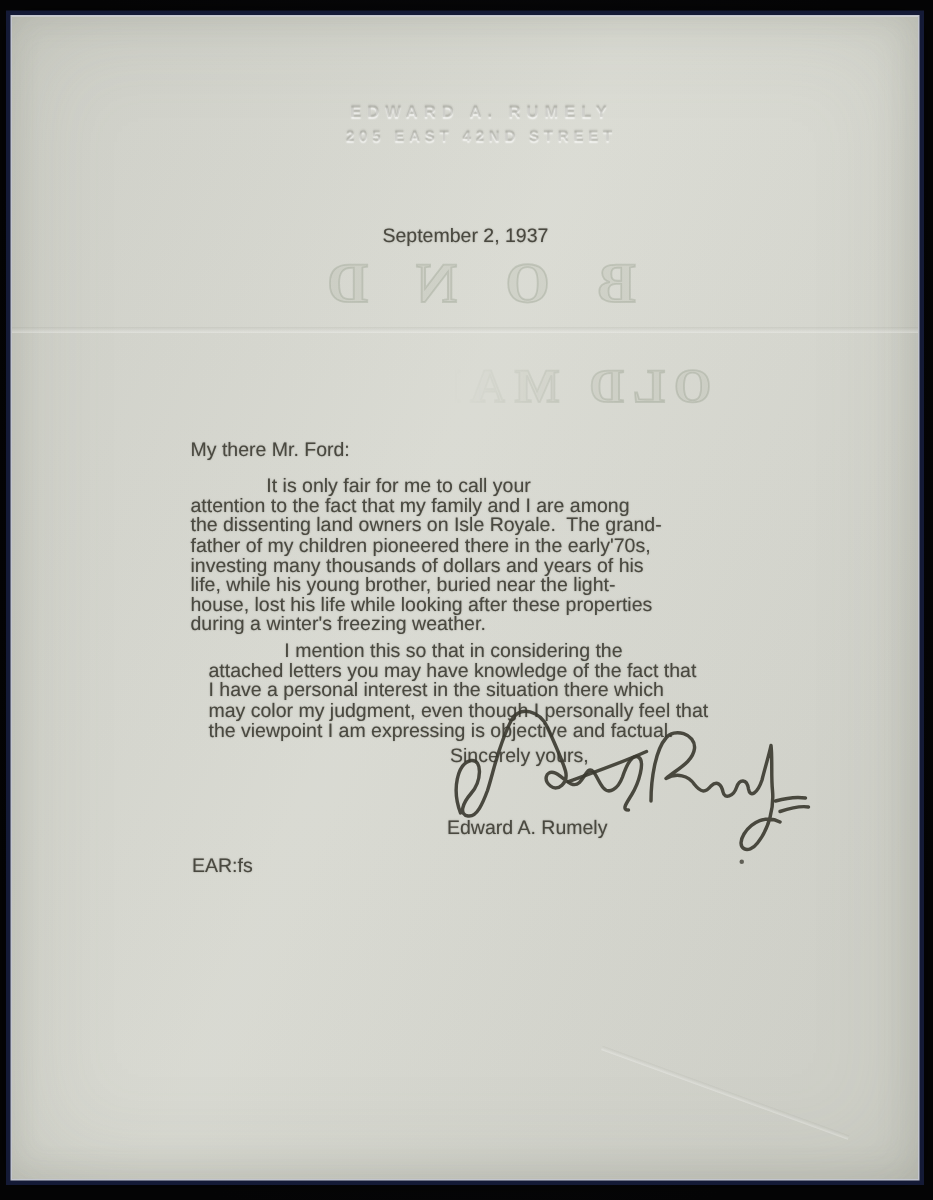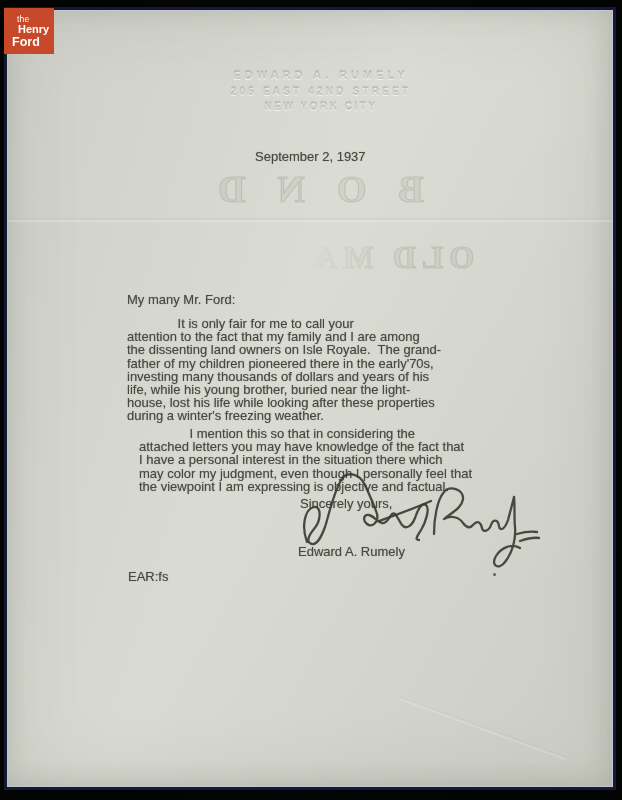--- a/index.html
+++ b/index.html
@@ -104,27 +104,26 @@
 
     <div class="crease-top"></div>
     <div class="crease-diag"></div>
 
     <div class="watermark wm1">BOND</div>
     <div class="watermark wm2">OLD MAIN</div>
 
     <div class="letterhead">
       <div class="emboss lh-name">EDWARD A. RUMELY</div>
       <div class="emboss lh-street">205 EAST 42ND STREET</div>
-      <div class="emboss lh-city">NEW YORK CITY</div>
     </div>
 
     <div class="typed date">September 2, 1937</div>
 
 
-    <div class="typed salutation">My many Mr. Ford:</div>
+    <div class="typed salutation">My there Mr. Ford:</div>
 
     <div class="typed para1">              It is only fair for me to call your
 attention to the fact that my family and I are among
 the dissenting land owners on Isle Royale.  The grand-
 father of my children pioneered there in the early'70s,
 investing many thousands of dollars and years of his
 life, while his young brother, buried near the light-
 house, lost his life while looking after these properties
 during a winter's freezing weather.</div>
 
@@ -144,19 +143,14 @@
       <path d="M 227,70 C 233,68 240,66 246,67"></path>
     </svg>
     <div class="ink-dot"></div>
 
     <div class="typed initials">EAR:fs</div>
 
     <div class="typed typed-name">Edward A. Rumely</div>
 
   </div>
 
-  <div class="logo">
-    <div class="logo-the">the</div>
-    <div class="logo-henry">Henry</div>
-    <div class="logo-ford">Ford</div>
-  </div>
 
 </div>
 
 </body></html>

